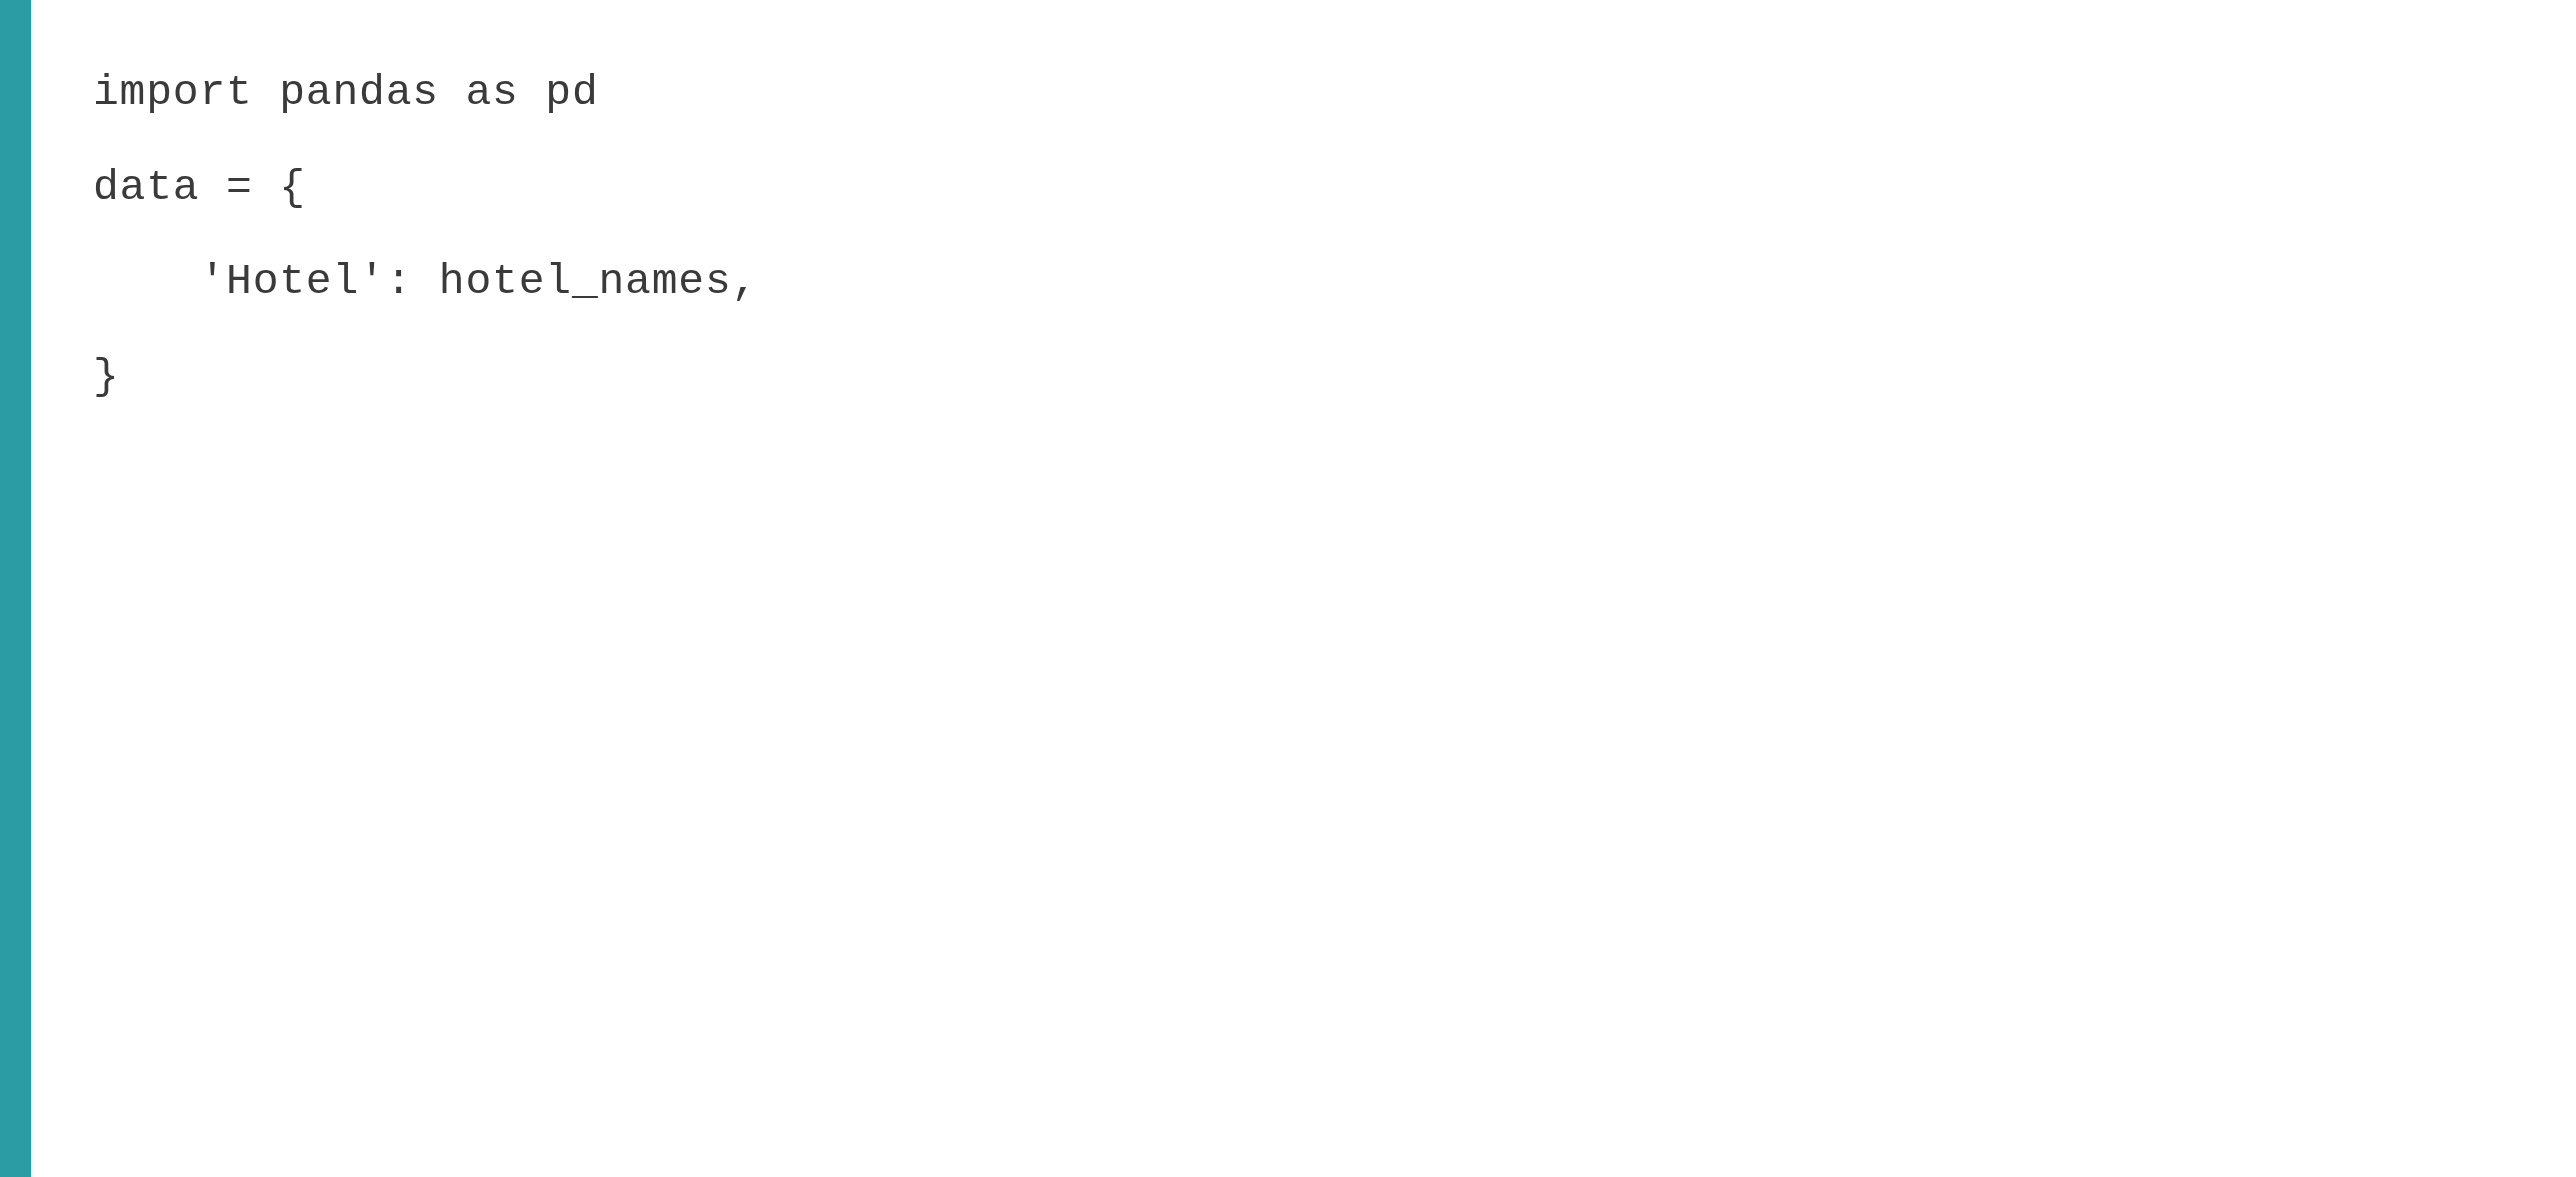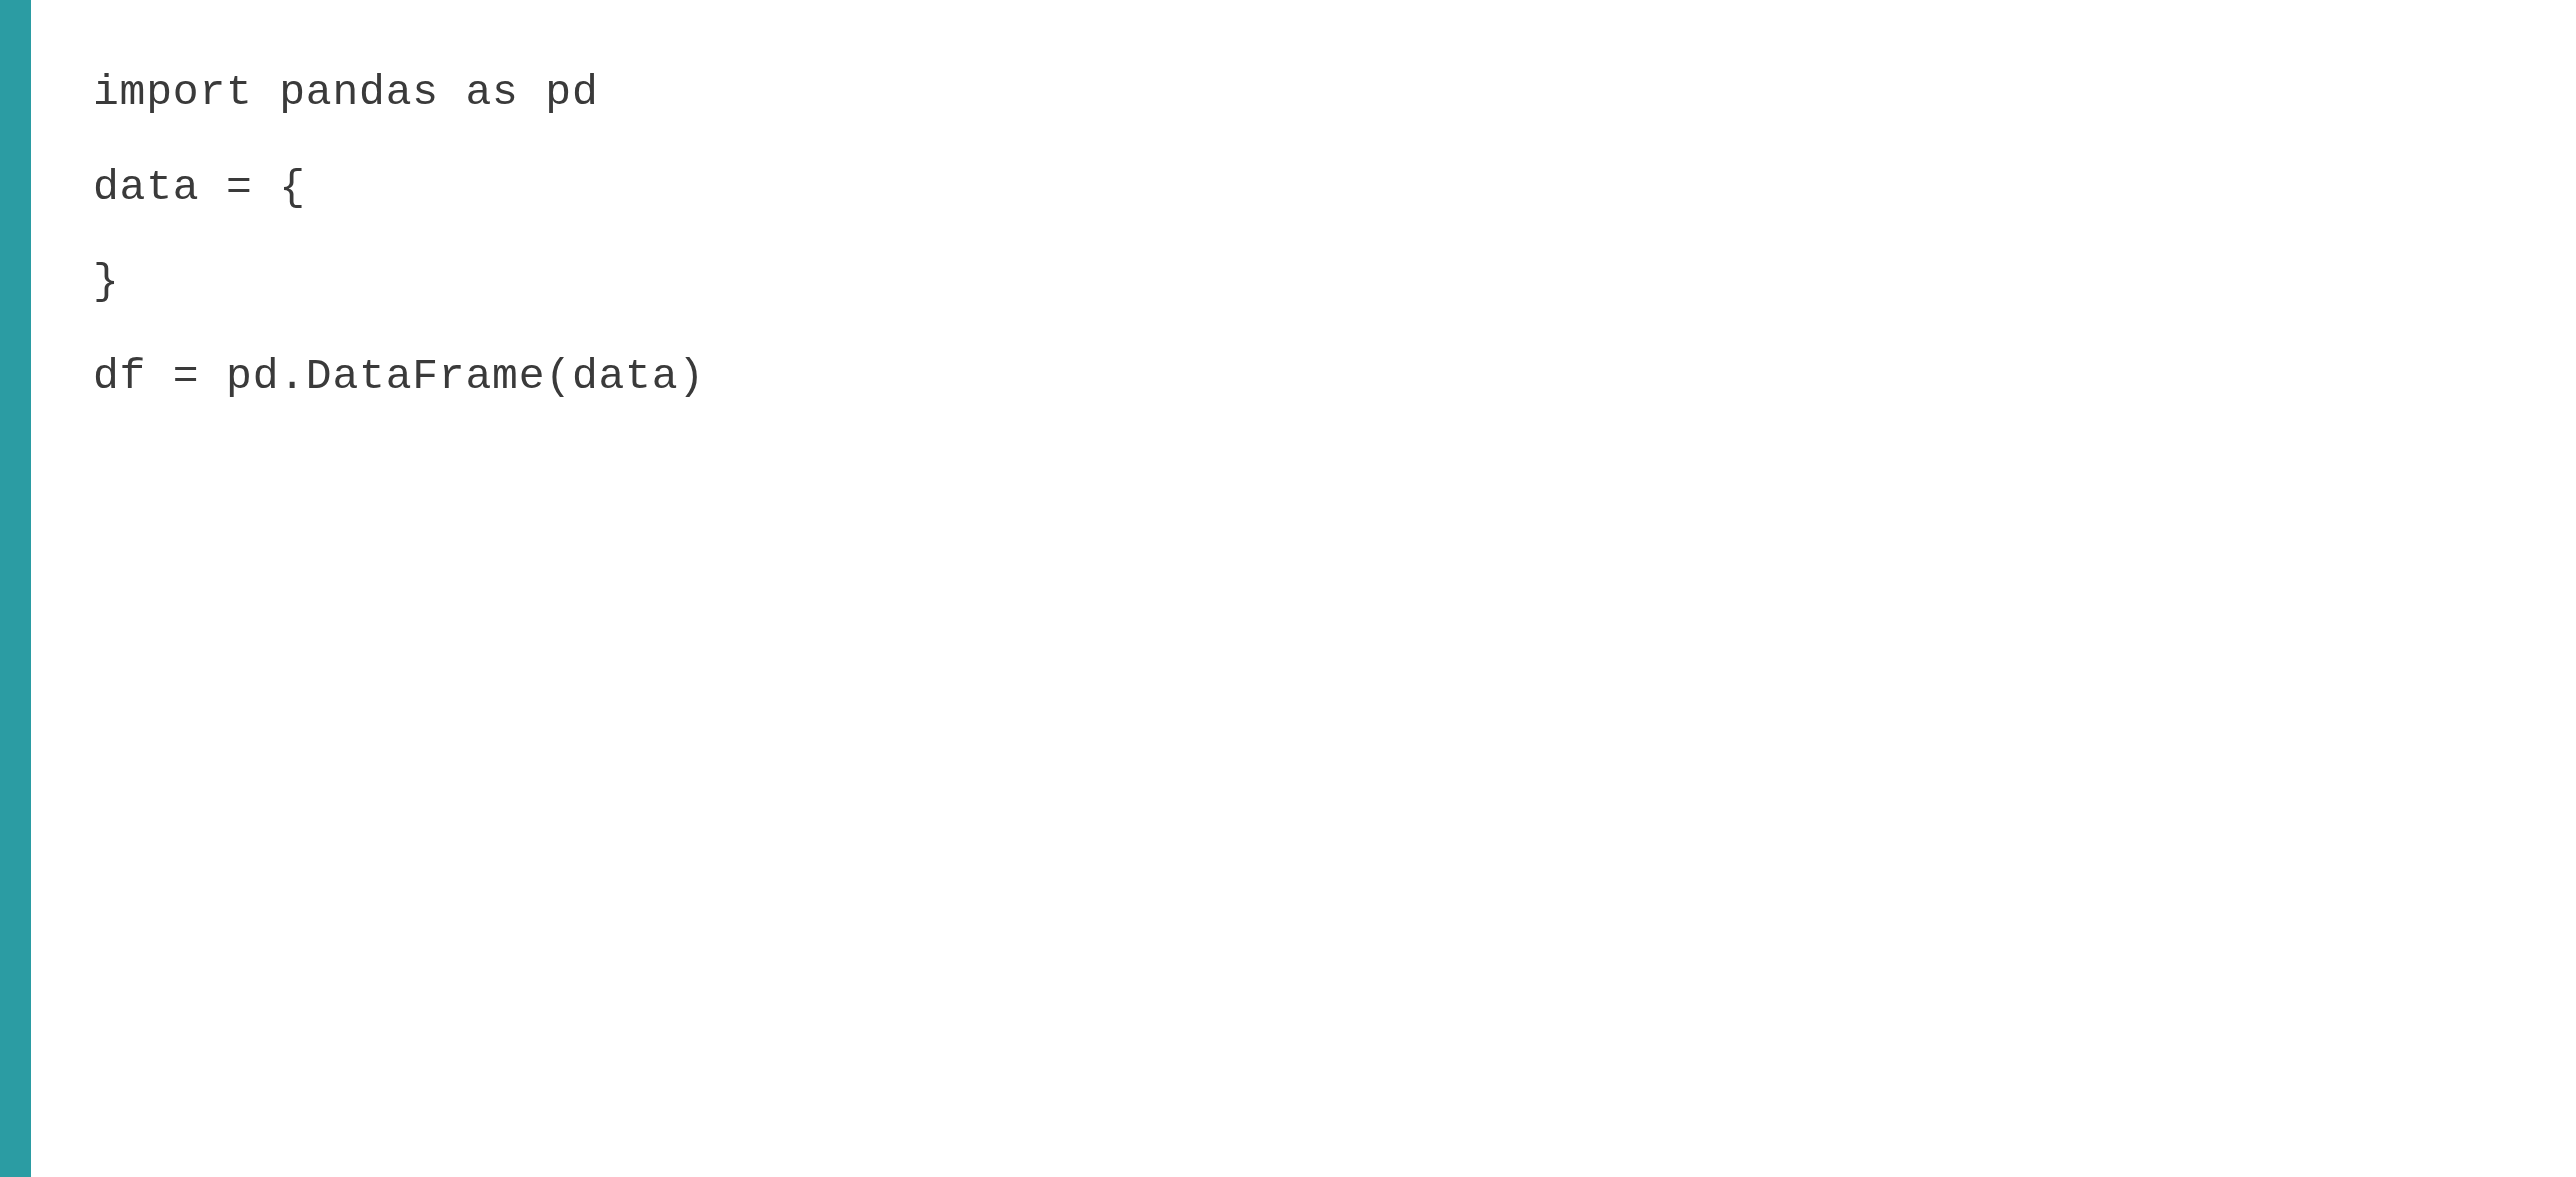--- a/index.html
+++ b/index.html
@@ -251,23 +251,23 @@
 <body>
 
 <div class="page-container">
 
   <div class="accent-bar"></div>
 
   <div class="code-area">
     <div class="code-line">import pandas as pd</div>
     <div class="code-line"></div>
     <div class="code-line">data = {</div>
+    <div class="code-line">    'Hotel': hotel_names,</div>
     <div class="code-line">}</div>
     <div class="code-line"></div>
-    <div class="code-line">df = pd.DataFrame(data)</div>
   </div>
 
   <div class="decorative-image">
     <div class="image-bg"></div>
 
     <div class="floating-code fc-100">100%;</div>
 
     <div class="floating-code fc-meta">
       <span class="bracket">&lt;meta </span><span class="attr">chaset</span><span class="eq">=</span><span class="val">"UTF</span>
     </div>

